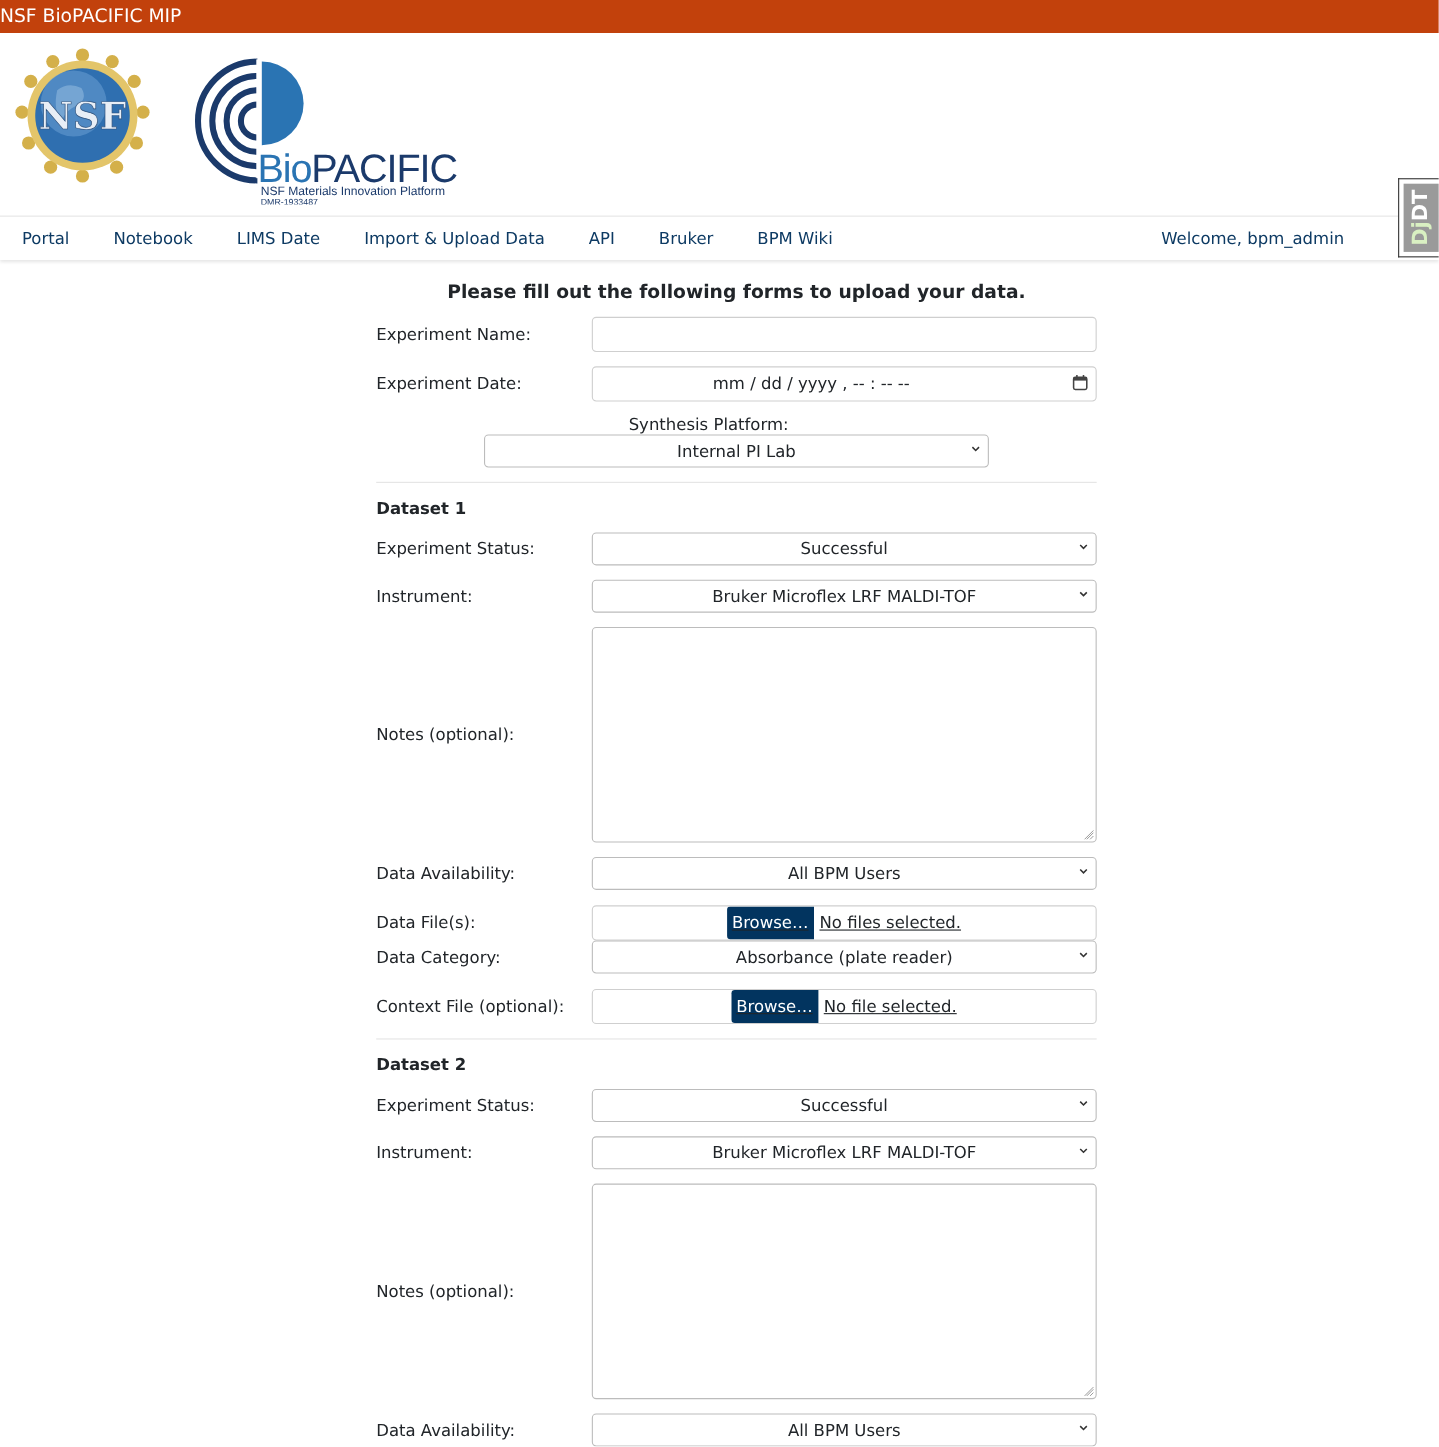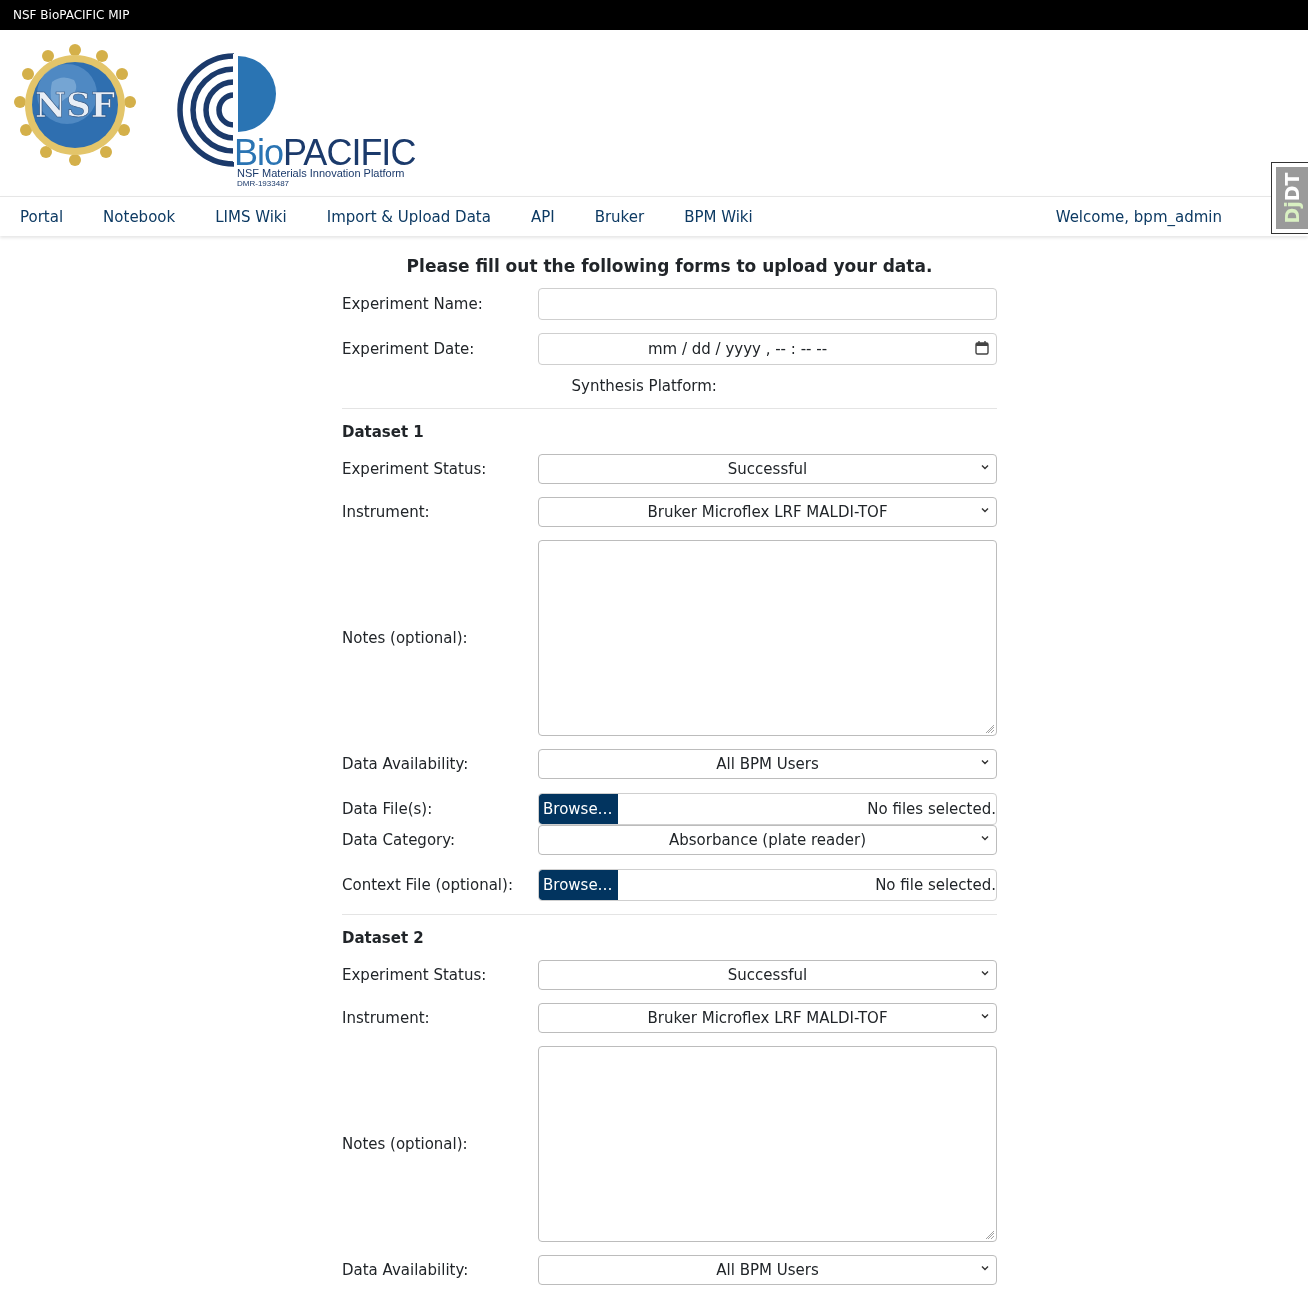--- a/index.html
+++ b/index.html
@@ -8,25 +8,24 @@
     width: 1308px;
     height: 1315px;
     overflow: hidden;
     background: #ffffff;
     font-family: "DejaVu Sans", "Liberation Sans", sans-serif;
     color: #212529;
     position: relative;
   }
   .topbar {
     height: 30px;
-    background: #000000;
+    background: #c2410c;
     color: #ffffff;
-    font-size: 12px;
+    font-size: 17px;
     line-height: 30px;
-    padding-left: 13px;
   }
   .logo-row {
     height: 166px;
     position: relative;
   }
   .nsf-logo {
     position: absolute;
     left: 12px;
     top: 12px;
     width: 126px;
@@ -157,23 +156,24 @@
     border-color: #bcbcbc;
   }
   .field.textarea .grip {
     position: absolute;
     right: 1px;
     bottom: 1px;
     width: 10px;
     height: 10px;
   }
   .field.file {
-    justify-content: space-between;
+    justify-content: center;
     padding: 0;
     overflow: hidden;
+    text-decoration: underline;
   }
   .browse-btn {
     height: 100%;
     background: #02345f;
     color: #fff;
     font-size: 15px;
     padding: 0 5px 0 4px;
     display: flex;
     align-items: center;
     border-radius: 3px 0 0 3px;
@@ -237,21 +237,21 @@
   <div class="djdt">
     <div class="djdt-inner">
       <span class="djdt-text"><span class="dj">Dj</span><span>DT</span></span>
     </div>
   </div>
 </div>
 
 <nav class="navbar">
   <span class="nav-item">Portal</span>
   <span class="nav-item">Notebook</span>
-  <span class="nav-item">LIMS Wiki</span>
+  <span class="nav-item">LIMS Date</span>
   <span class="nav-item">Import &amp; Upload Data</span>
   <span class="nav-item">API</span>
   <span class="nav-item">Bruker</span>
   <span class="nav-item">BPM Wiki</span>
   <div class="welcome">
     <span>Welcome, bpm_admin</span>
     <svg class="chev" width="10" height="8" viewBox="0 0 10 8">
         <path d="M1 2 L5 6 L9 2" fill="none" stroke="#0d3a63" stroke-width="1.6"></path>
       </svg>
   </div>
@@ -275,20 +275,26 @@
           <rect x="2" y="3" width="12" height="11" rx="1.5" fill="none" stroke="#444" stroke-width="1.4"></rect>
           <rect x="2" y="3" width="12" height="3" fill="#444"></rect>
           <line x1="5" y1="1" x2="5" y2="4" stroke="#444" stroke-width="1.4"></line>
           <line x1="11" y1="1" x2="11" y2="4" stroke="#444" stroke-width="1.4"></line>
         </svg>
     </div>
   </div>
 
   <div class="row" style="margin-top:12px;flex-direction:column;">
     <span class="label">Synthesis Platform:</span>
+    <div class="field select">
+      <span>Internal PI Lab</span>
+      <svg class="chev" viewBox="0 0 10 10">
+          <path d="M2 3.5 L5 6.5 L8 3.5" fill="none" stroke="#333" stroke-width="1.4"></path>
+        </svg>
+    </div>
   </div>
 
   <div class="divider" style="margin-top:13px;"></div>
 
   <div class="section-title" style="margin-top:14px;">Dataset 1</div>
 
   <div class="row" style="margin-top:13px;">
     <span class="label">Experiment Status:</span>
     <div class="field select">
       <span>Successful</span>

